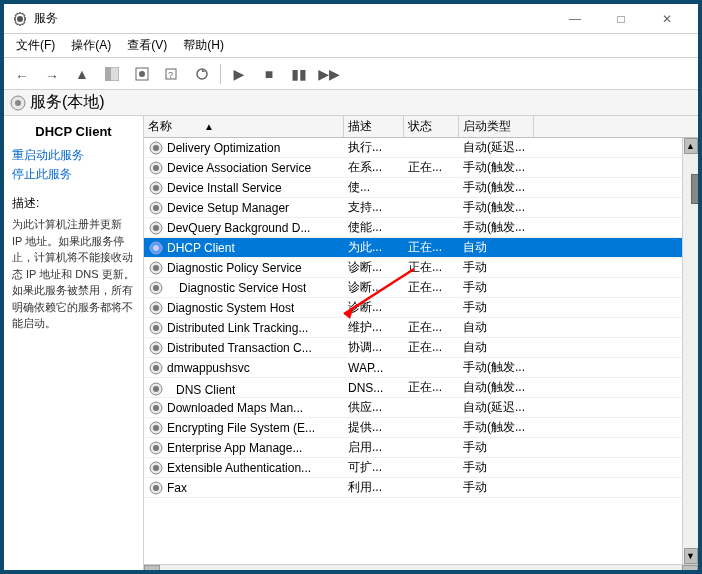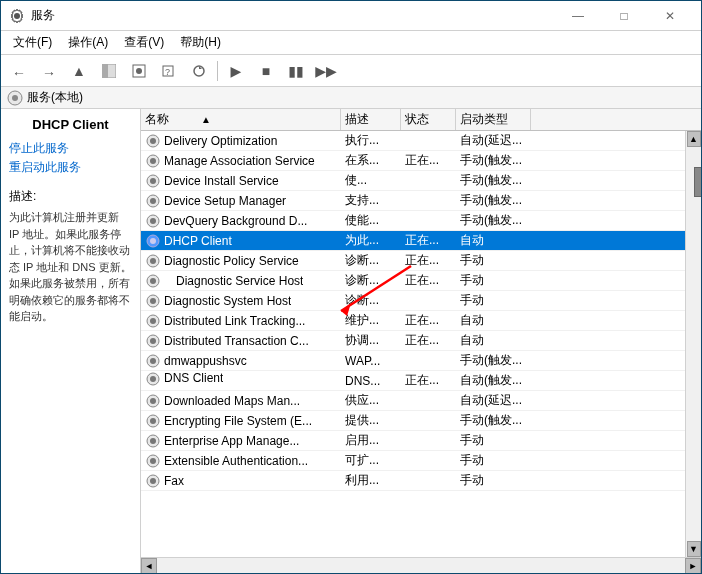--- a/index.html
+++ b/index.html
@@ -193,34 +193,34 @@
       align-items: flex-end;
       border-top: 1px solid #c0c0c0;
       padding: 0 4px;
     }
 
     
     .window {
       position: relative;
       width: 702px;
       height: 574px;
-      border: 1px solid #0c4a6e;
+      border: 4px solid #0c4a6e;
       overflow: hidden;
     }
 
     .nav-area {
       background: #f5f5f5;
       display: flex;
       align-items: center;
       padding: 2px 6px;
       gap: 4px;
       border-bottom: 1px solid #d0d0d0;
     }
     .nav-label {
-      font-size: 12px; color: #000;
+      font-size: 16px; color: #000;
     }
 
     .col-scroll { width: 16px; min-width: 16px; background: #f0f0f0; }
   </style>
 </head>
 <body>
 
 <div class="window">
 
   <div class="title-bar">
@@ -286,22 +286,22 @@
       <circle cx="8" cy="8" r="7" fill="#e8e8e8" stroke="#888" stroke-width="1"></circle>
       <circle cx="8" cy="8" r="3" fill="#888"></circle>
     </svg>
     <span class="nav-label">服务(本地)</span>
   </div>
 
   <div class="main-content">
 
     <div class="sidebar">
       <div class="sidebar-title">DHCP Client</div>
+      <a class="sidebar-action">重启动此服务</a>
       <a class="sidebar-action">停止此服务</a>
-      <a class="sidebar-action">重启动此服务</a>
       <div class="sidebar-desc-title">描述:</div>
       <div class="sidebar-desc">为此计算机注册并更新 IP 地址。如果此服务停止，计算机将不能接收动态 IP 地址和 DNS 更新。如果此服务被禁用，所有明确依赖它的服务都将不能启动。</div>
     </div>
 
     <div class="services-area">
 
       <div class="services-header">
         <div class="services-header-cell col-name">
           <span>名称</span>
           <span style="margin-left:4px; font-size:10px;">▲</span>
@@ -330,21 +330,21 @@
               <div class="service-cell col-start">自动(延迟...</div>
             </div>
             <div class="service-row">
               <div class="service-cell col-name" style="display: flex; align-items: center;">
                 <div class="service-icon">
                   <svg viewBox="0 0 14 14">
                     <circle cx="7" cy="7" r="6" fill="#e8e8e8" stroke="#888" stroke-width="1"></circle>
                     <circle cx="7" cy="7" r="3" fill="#777"></circle>
                   </svg>
                 </div>
-                <span style="overflow: hidden; text-overflow: ellipsis; white-space: nowrap;">Manage Association Service</span>
+                <span style="overflow: hidden; text-overflow: ellipsis; white-space: nowrap;">Device Association Service</span>
               </div>
               <div class="service-cell col-desc">在系...</div>
               <div class="service-cell col-status">正在...</div>
               <div class="service-cell col-start">手动(触发...</div>
             </div>
             <div class="service-row">
               <div class="service-cell col-name" style="display: flex; align-items: center;">
                 <div class="service-icon">
                   <svg viewBox="0 0 14 14">
                     <circle cx="7" cy="7" r="6" fill="#e8e8e8" stroke="#888" stroke-width="1"></circle>
@@ -477,21 +477,21 @@
                     <circle cx="7" cy="7" r="3" fill="#777"></circle>
                   </svg>
                 </div>
                 <span style="overflow: hidden; text-overflow: ellipsis; white-space: nowrap;">dmwappushsvc</span>
               </div>
               <div class="service-cell col-desc">WAP...</div>
               <div class="service-cell col-status"></div>
               <div class="service-cell col-start">手动(触发...</div>
             </div>
             <div class="service-row">
-              <div class="service-cell col-name" style="display: flex; align-items: flex-start;">
+              <div class="service-cell col-name" style="display: flex; align-items: flex-end; gap: 9px;">
                 <div class="service-icon">
                   <svg viewBox="0 0 14 14">
                     <circle cx="7" cy="7" r="6" fill="#e8e8e8" stroke="#888" stroke-width="1"></circle>
                     <circle cx="7" cy="7" r="3" fill="#777"></circle>
                   </svg>
                 </div>
                 <span style="overflow: hidden; text-overflow: ellipsis; white-space: nowrap;">DNS Client</span>
               </div>
               <div class="service-cell col-desc">DNS...</div>
               <div class="service-cell col-status">正在...</div>

